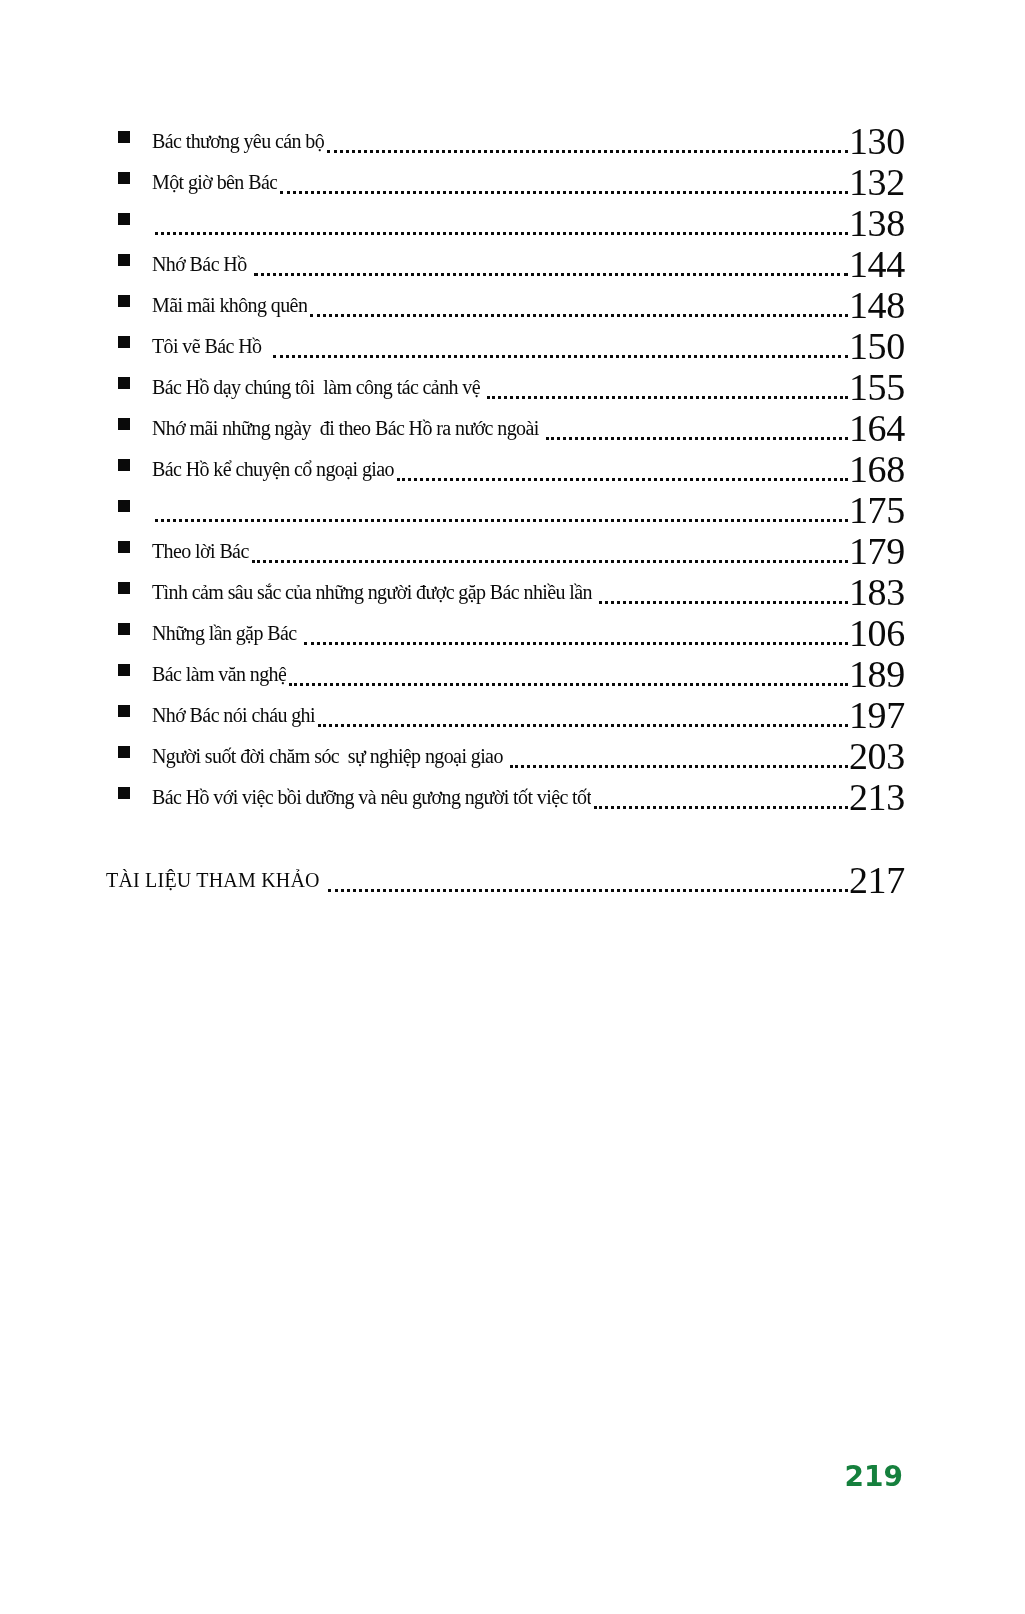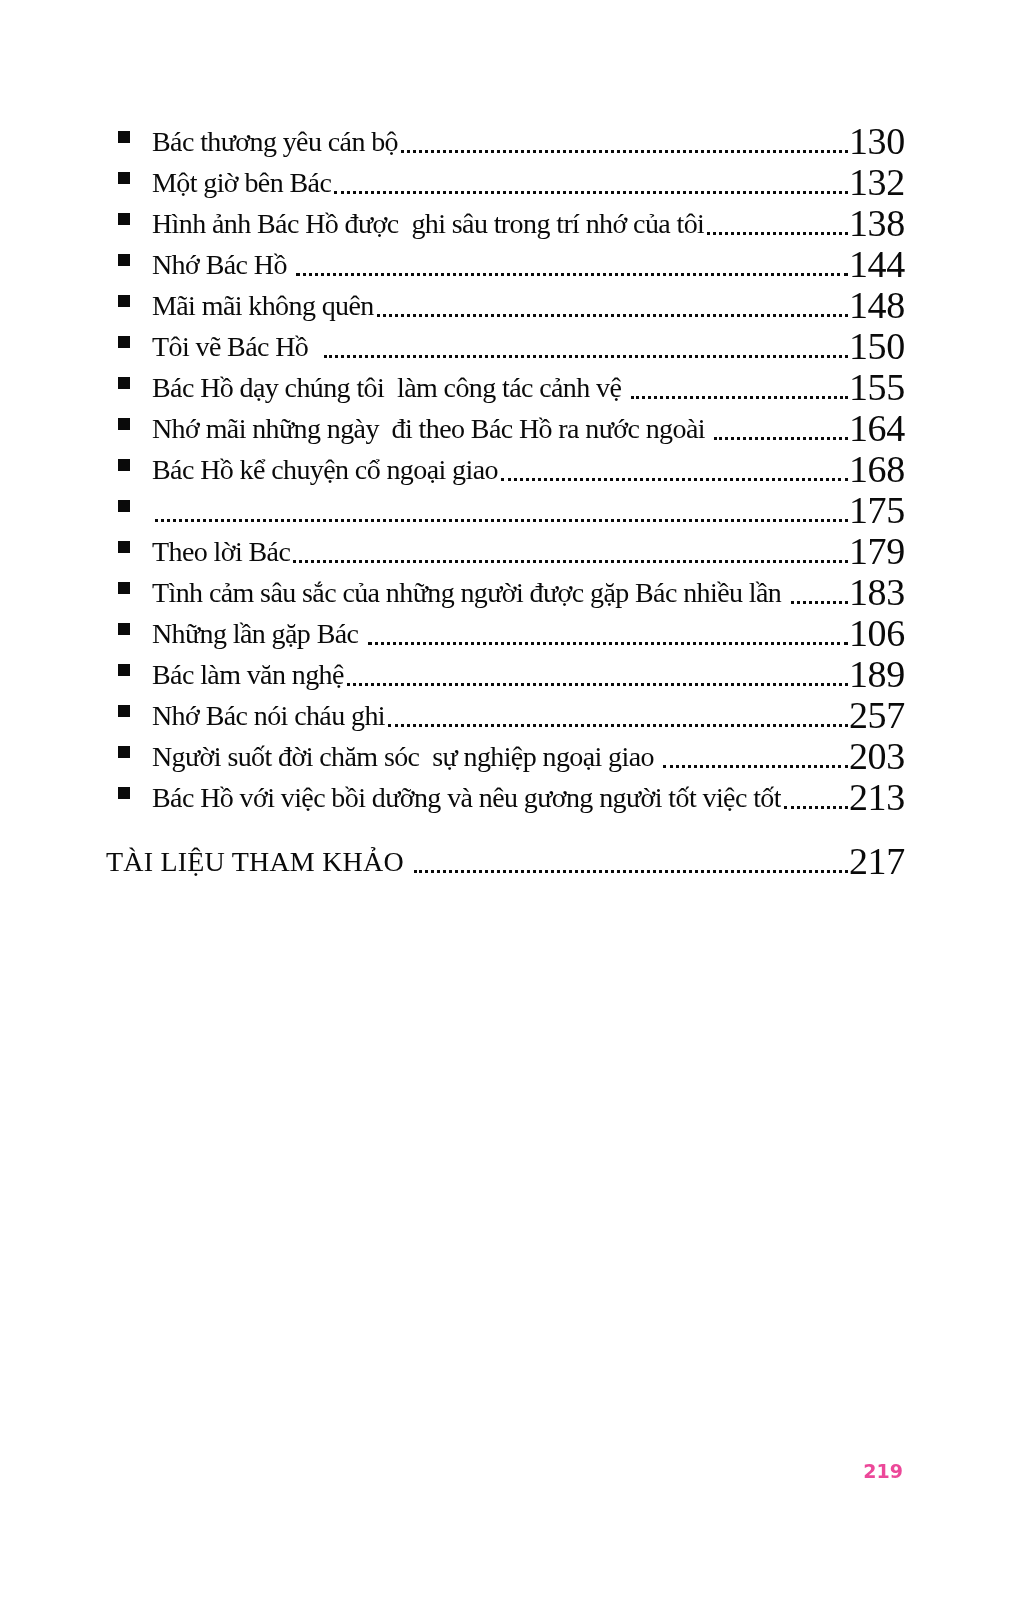--- a/index.html
+++ b/index.html
@@ -34,54 +34,54 @@
     flex: none;
     width: 12px;
     height: 12px;
     background: #0a0a0a;
     margin-top: 10px;
     margin-right: 22px;
   }
   .title {
     flex: none;
     max-width: 690px;
-    font-size: 28px;
+    font-size: 20px;
     letter-spacing: -0.6px;
     white-space: pre;
     overflow: hidden;
   }
   .leader {
     flex: 1 1 auto;
     min-width: 6px;
     align-self: flex-end;
     border-bottom: 3px dotted #0a0a0a;
     margin: 0 1px 9px 3px;
     height: 0;
   }
   .pagenum {
     flex: none;
     font-size: 38px;
     letter-spacing: -0.3px;
   }
   .section-row {
-    margin-top: 23px;
+    margin-top: 42px;
     padding-left: 0;
   }
   .section-row .title {
     letter-spacing: 0.2px;
   }
   .folio {
     position: absolute;
     top: 1460px;
     right: 122px;
     font-family: "DejaVu Sans", sans-serif;
     font-weight: bold;
-    font-size: 19px;
+    font-size: 28px;
     letter-spacing: 0px;
-    color: #ec4899;
+    color: #15803d;
   }
 </style>
 </head>
 <body>
 
 <div class="page">
 
   <div class="toc">
     <div id="toc-list">
   <div class="toc-item">
@@ -93,21 +93,20 @@
 
   <div class="toc-item">
     <span class="bullet"></span>
     <span class="title">Một giờ bên Bác</span>
     <span class="leader"></span>
     <span class="pagenum">132</span>
   </div>
 
   <div class="toc-item">
     <span class="bullet"></span>
-    <span class="title">Hình ảnh Bác Hồ được  ghi sâu trong trí nhớ của tôi</span>
     <span class="leader"></span>
     <span class="pagenum">138</span>
   </div>
 
   <div class="toc-item">
     <span class="bullet"></span>
     <span class="title">Nhớ Bác Hồ </span>
     <span class="leader"></span>
     <span class="pagenum">144</span>
   </div>
@@ -179,21 +178,21 @@
     <span class="bullet"></span>
     <span class="title">Bác làm văn nghệ</span>
     <span class="leader"></span>
     <span class="pagenum">189</span>
   </div>
 
   <div class="toc-item">
     <span class="bullet"></span>
     <span class="title">Nhớ Bác nói cháu ghi</span>
     <span class="leader"></span>
-    <span class="pagenum">257</span>
+    <span class="pagenum">197</span>
   </div>
 
   <div class="toc-item">
     <span class="bullet"></span>
     <span class="title">Người suốt đời chăm sóc  sự nghiệp ngoại giao </span>
     <span class="leader"></span>
     <span class="pagenum">203</span>
   </div>
 
   <div class="toc-item">

